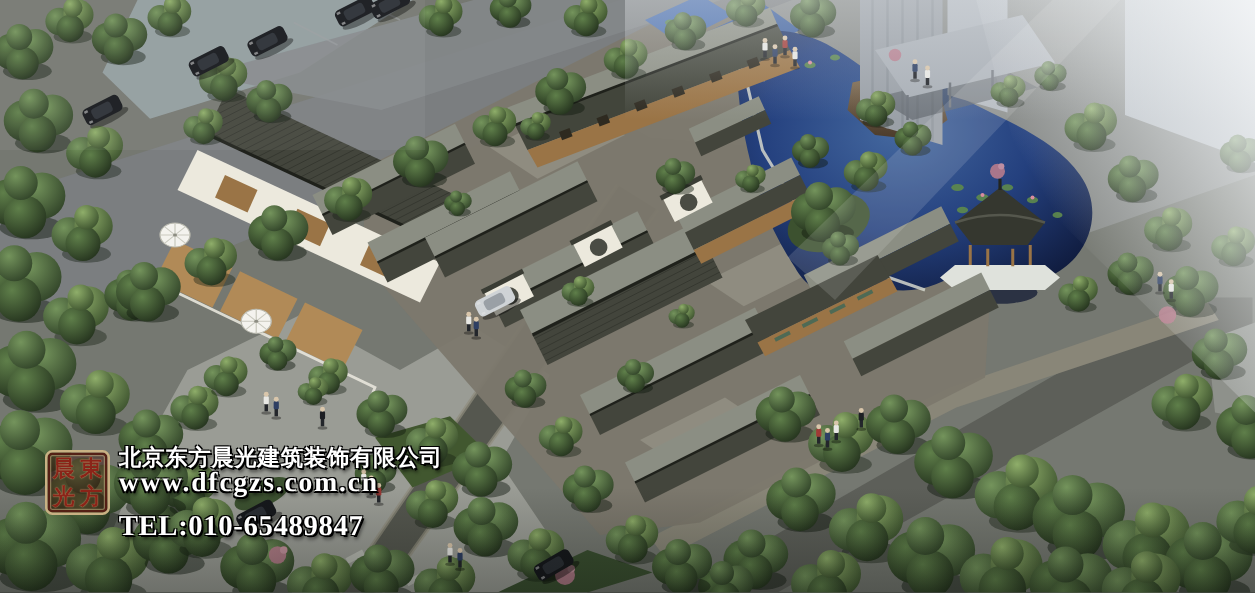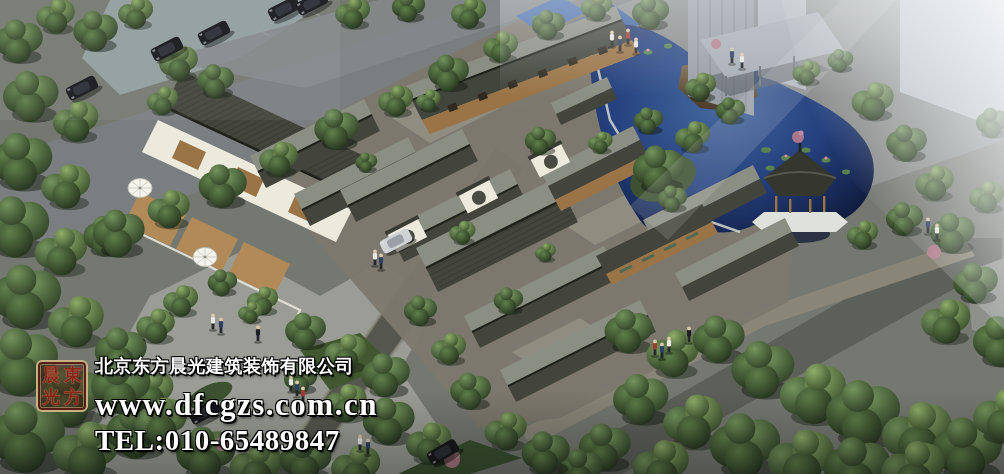--- a/index.html
+++ b/index.html
@@ -29,22 +29,22 @@
   .seal-grid{display:grid;grid-template-columns:21px 21px;grid-template-rows:21px 21px;gap:1px;}
   .seal-ch{font-family:"Liberation Serif","DejaVu Serif",serif;font-weight:bold;
            font-size:18px;line-height:21px;text-align:center;color:var(--seal-char,#8a2418);
            text-shadow:0 0 1px rgba(226,199,143,.9);}
   .wm{position:absolute;color:var(--text,#fff);font-family:"Liberation Serif","DejaVu Serif",serif;
       font-weight:bold;white-space:nowrap;
       text-shadow:1.5px 1.5px 0 var(--text-outline,#000),-1px -1px 0 var(--text-outline,#000),
                   1px -1px 0 var(--text-outline,#000),-1px 1px 0 var(--text-outline,#000),
                   2px 3px 3px rgba(0,0,0,.65);}
   .l1{left:95px;top:354px;font-size:18px;letter-spacing:.5px;}
-  .l2{left:95px;top:387px;font-size:31px;letter-spacing:1.5px;}
-  .l3{left:95px;top:408px;font-size:29px;letter-spacing:.5px;margin-top:16px;}
+  .l2{left:95px;top:373px;font-size:22px;letter-spacing:1.5px;}
+  .l3{left:95px;top:408px;font-size:23px;letter-spacing:.5px;}
 </style>
 </head>
 <body>
 
 <div class="stage">
 <svg width="1004" height="474" viewBox="0 0 1004 474">
   <defs>
     <radialGradient id="pondG" cx="45%" cy="38%" r="70%">
       <stop offset="0%" stop-color="#44689f"></stop>
           <stop offset="55%" stop-color="#24407e"></stop>

